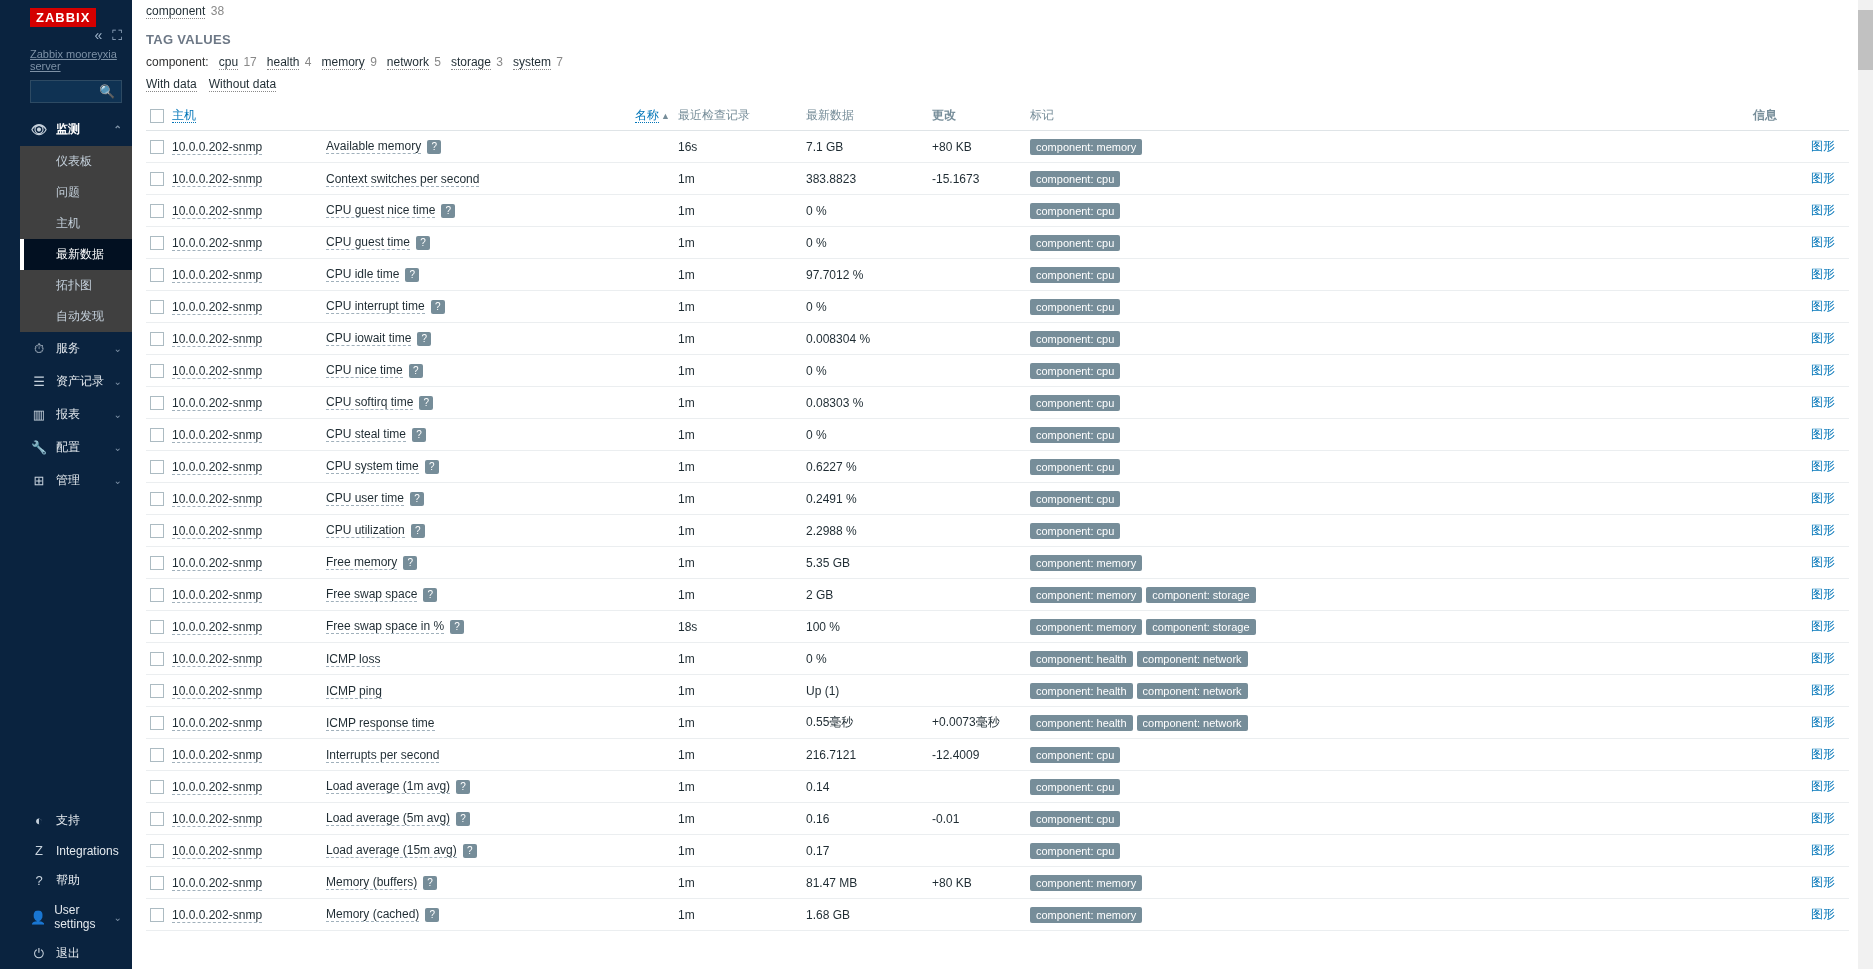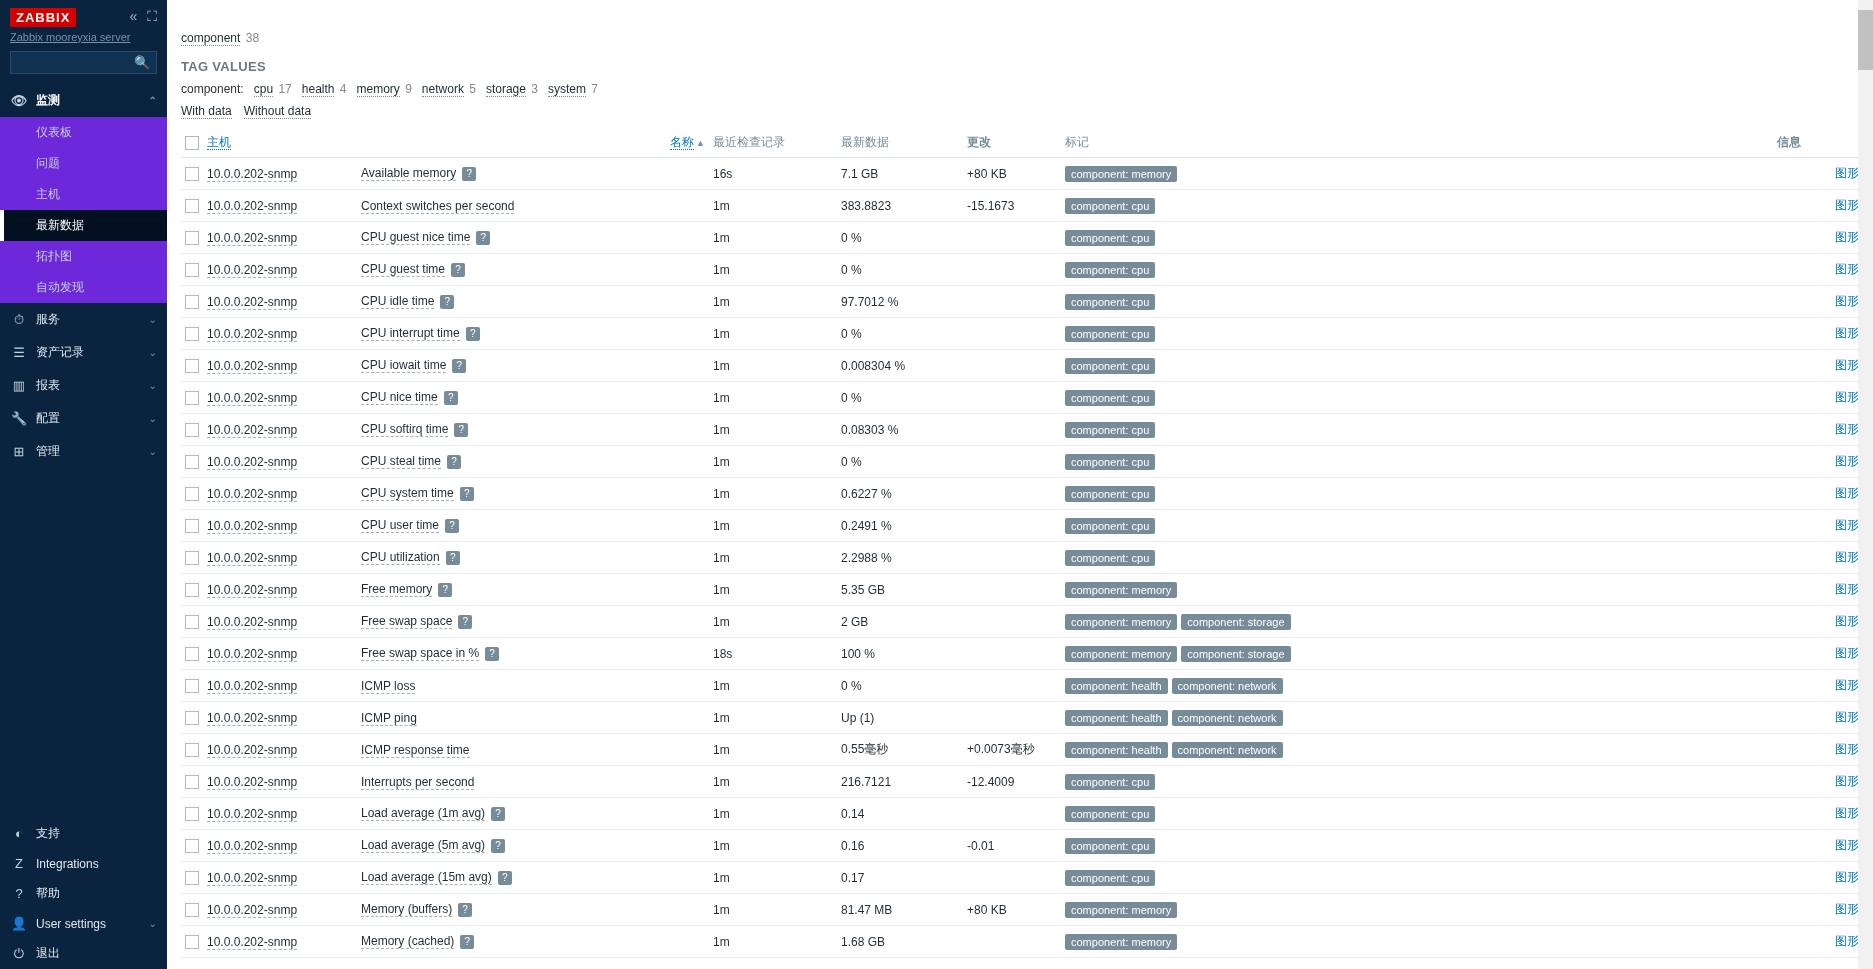--- a/index.html
+++ b/index.html
@@ -1,45 +1,45 @@
 <!DOCTYPE html>
 <html><head>
 <meta charset="utf-8">
 <style>
 * { box-sizing: border-box; margin: 0; padding: 0; }
 body { font-family: Arial, sans-serif; font-size: 12px; color: #1f2c33; background: #fff; overflow: hidden; }
 .app { display: flex; height: 100vh; width: 100vw; }
 
 
-.sidebar { width: 167px; background: #0a233f; color: #fff; display: flex; flex-direction: column; font-size: 12px; flex-shrink: 0; }
+.sidebar { width: 132px; background: #0a233f; color: #fff; display: flex; flex-direction: column; font-size: 12px; flex-shrink: 0; padding-left: 20px; }
 .sidebar-header { padding: 8px 10px 4px; }
 .logo { background: #d40000; color: #fff; font-weight: bold; padding: 2px 6px; display: inline-block; letter-spacing: 1px; font-size: 13px; vertical-align: middle; }
 .header-icons { float: right; color: #a0b5cc; font-size: 14px; }
 .header-icons span { margin-left: 6px; cursor: pointer; }
 .server-name { color: #7d91a6; font-size: 11px; padding: 0 10px 8px; text-decoration: underline; }
 .search-wrap { padding: 0 10px 10px; }
 .search { width: 100%; background: #0f3253; border: 1px solid #2d4a63; color: #fff; padding: 3px 22px 3px 6px; position: relative; }
 .search-container { position: relative; }
 .search-icon { position: absolute; right: 16px; top: 4px; color: #94a8bd; font-size: 13px;}
 .nav { flex: 1; }
 .nav-section { display: flex; align-items: center; padding: 8px 10px; color: #e4e9ee; cursor: pointer; }
 .nav-section .icon { width: 18px; display: inline-block; text-align: center; margin-right: 8px; font-size: 13px; color: #c7d2dd;}
 .nav-section .chev { margin-left: auto; color: #7d91a6; font-size: 10px; }
 .nav-section.expanded { font-weight: bold; color: #fff;}
-.nav-sub { background: #6d28d9; }
+.nav-sub { background: #404040; }
 .nav-sub-item { padding: 7px 10px 7px 36px; color: #c4d0db; cursor: pointer; font-size: 12px; }
 .nav-sub-item.active { background: #021021; border-left: 4px solid #fff; padding-left: 32px; color: #fff; }
 .nav-bottom { margin-top: auto; }
 .nav-bottom .nav-section { padding: 7px 10px; }
 
 
 .main { flex: 1; overflow: auto; background: #fff; position: relative; }
 .main::-webkit-scrollbar { width: 15px; }
 .main::-webkit-scrollbar-thumb { background: #c1c1c1; }
-.content { padding: 0 0 10px 14px; margin-top: 27px; }
+.content { padding: 0 24px 10px 14px; }
 
 .filter-row { padding: 4px 0; color: #333; font-size: 12px; }
 .filter-link { color: #1f2c33; text-decoration: none; border-bottom: 1px dotted #888; margin-right: 2px; cursor:pointer; }
 .filter-count { color: #888; margin-right: 10px; }
 .section-label { color: #6d7886; font-size: 13px; letter-spacing: 0.3px; padding: 10px 0 4px; font-weight: bold; }
 
 
 .tbl { width: 100%; border-collapse: collapse; table-layout: fixed; margin-top: 6px; }
 .tbl th { text-align: left; font-weight: normal; color: #768d99; padding: 6px 4px; border-bottom: 1px solid #dfe4e7; font-size: 12px; white-space: nowrap; }
 .tbl th.sortable a { color: #0275b8; text-decoration: none; border-bottom: 1px dotted #0275b8; }

